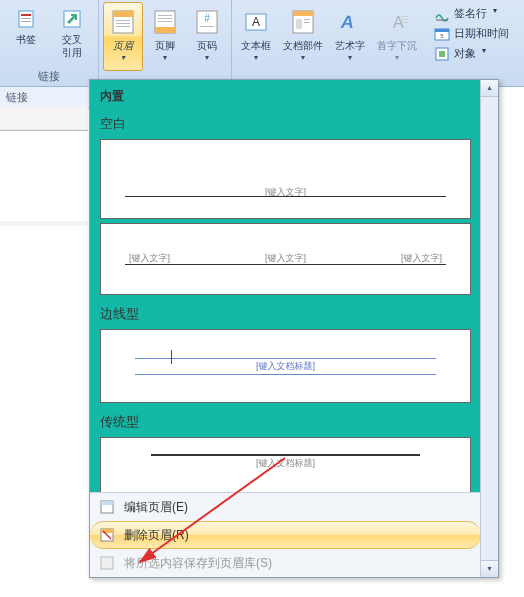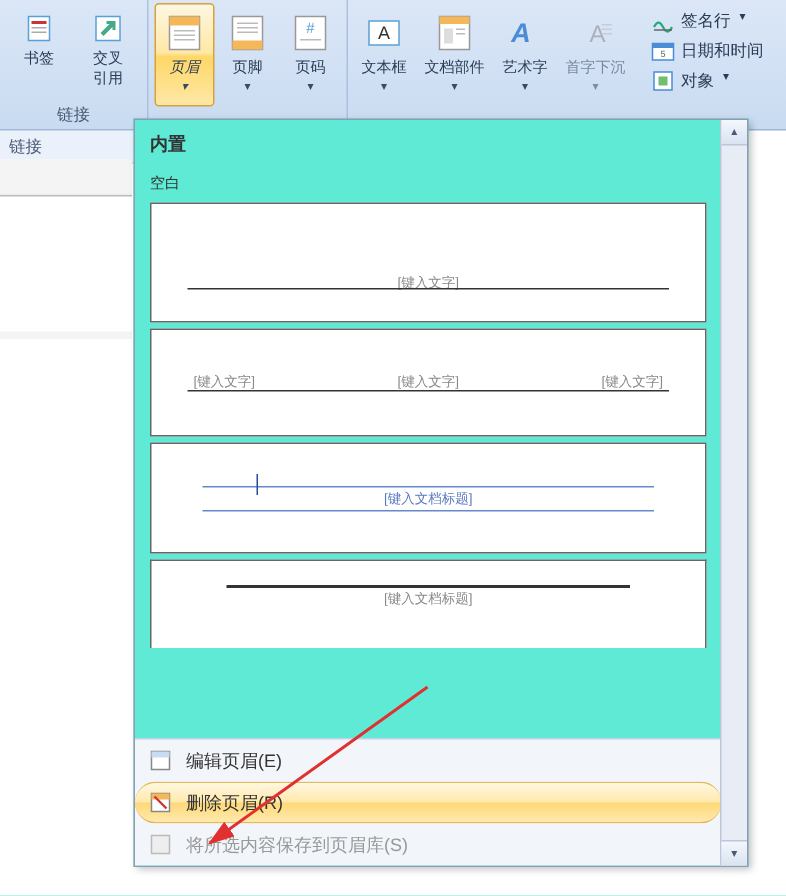--- a/index.html
+++ b/index.html
@@ -105,21 +105,21 @@
     padding: 3px 6px;
     width: 84px;
   }
 
   .gallery {
     position: absolute;
     left: 89px;
     top: 79px;
     width: 408px;
     height: 497px;
-    background: #5eead4;
+    background: #14b8a6;
     border: 1px solid #8c9db4;
     box-shadow: 2px 2px 5px rgba(0,0,0,0.25);
     display: flex;
     flex-direction: column;
   }
   .gallery-scroll {
     position: absolute;
     right: 0; top: 0;
     width: 17px;
     height: 100%;
@@ -145,21 +145,21 @@
     flex: 1;
     margin-right: 17px;
   }
   .cat {
     font-size: 12px;
     font-weight: bold;
     color: #333;
     padding: 4px 2px 4px 2px;
   }
   .subcat {
-    font-size: 10px;
+    font-size: 13px;
     color: #333;
     padding: 6px 2px 4px 2px;
   }
   .preview {
     background: #fff;
     border: 1px solid #666;
     margin: 2px 2px 4px 2px;
     position: relative;
     box-shadow: inset 0 0 0 1px #fff;
   }
@@ -454,27 +454,29 @@
       <div class="line"></div>
     </div>
 
     <div class="preview pv-3col">
       <span class="ph l">[键入文字]</span>
       <span class="ph c">[键入文字]</span>
       <span class="ph r">[键入文字]</span>
       <div class="line"></div>
     </div>
 
+    <div class="subcat">边线型</div>
     <div class="preview pv-edge">
       <div class="line1"></div>
       <div class="cursor"></div>
       <span class="ph">[键入文档标题]</span>
       <div class="line2"></div>
     </div>
 
+    <div class="subcat">传统型</div>
     <div class="preview pv-trad">
       <div class="thick"></div>
       <span class="ph1">[键入文档标题]</span>
 
     </div>
   </div>
 
   <div class="gallery-footer">
     <div class="menuitem">
       <span class="micon">

